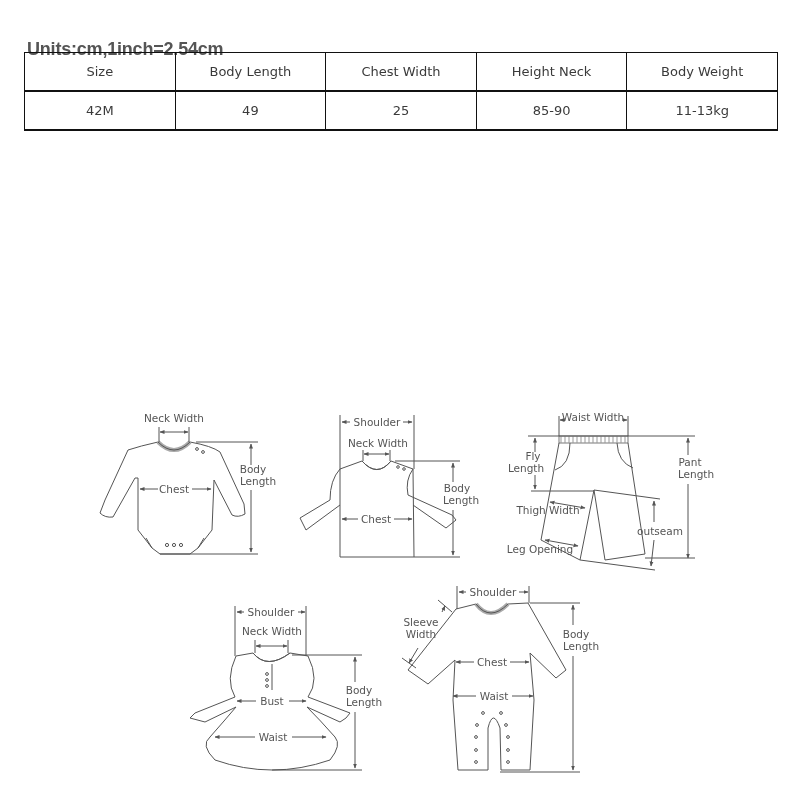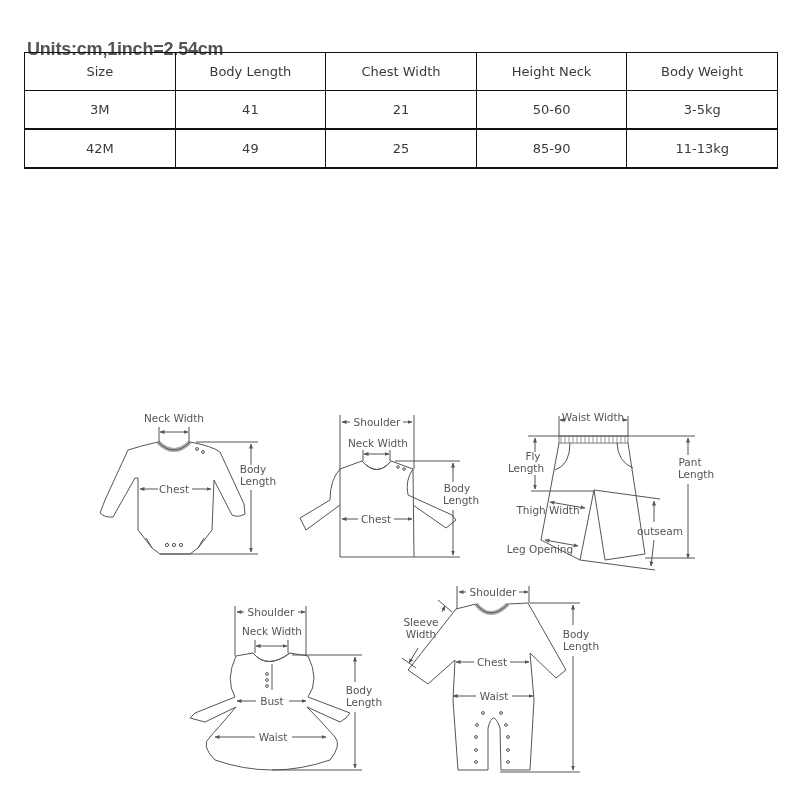--- a/index.html
+++ b/index.html
@@ -17,27 +17,20 @@
 <div class="units">Units:cm,1inch=2.54cm</div>
 
 <table class="size">
   <tbody>
       <tr>
     <td>Size</td>
     <td>Body Length</td>
     <td>Chest Width</td>
     <td>Height Neck</td>
     <td>Body Weight</td>
-  </tr>
-  <tr>
-    <td>3M</td>
-    <td>41</td>
-    <td>21</td>
-    <td>50-60</td>
-    <td>3-5kg</td>
   </tr>
   <tr class="last">
     <td>42M</td>
     <td>49</td>
     <td>25</td>
     <td>85-90</td>
     <td>11-13kg</td>
   </tr>
 </tbody>
   </table>

